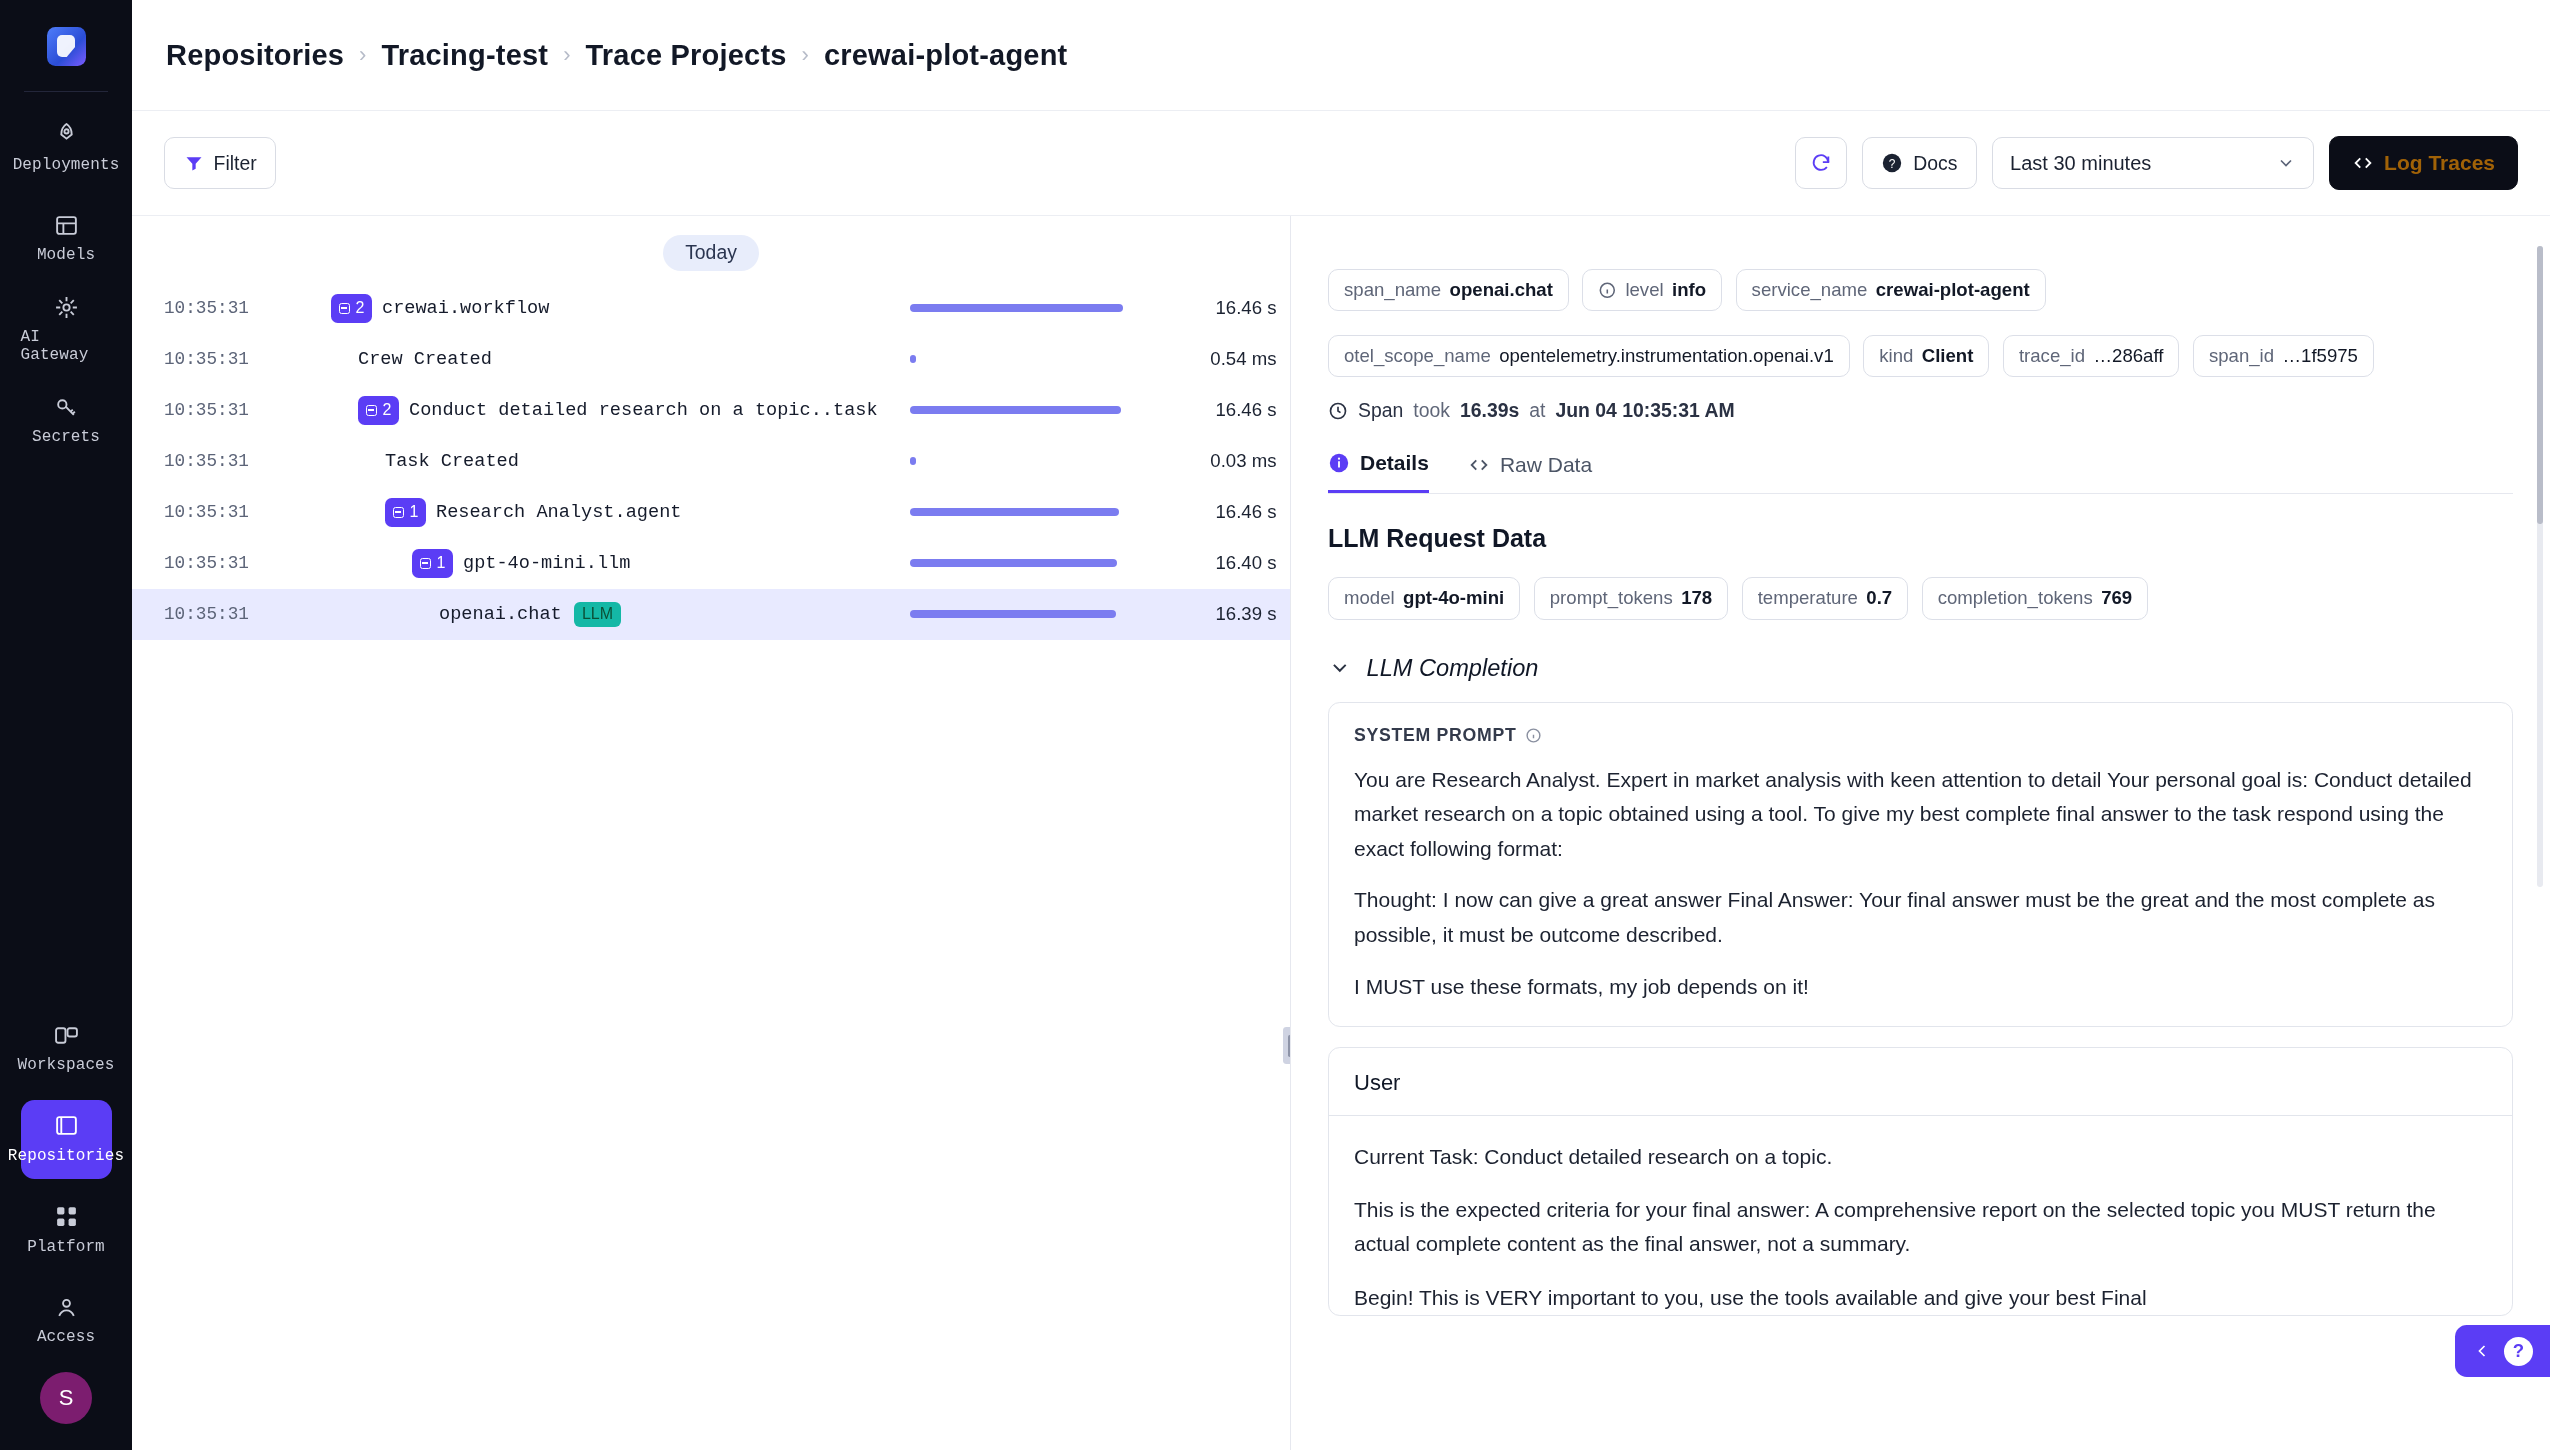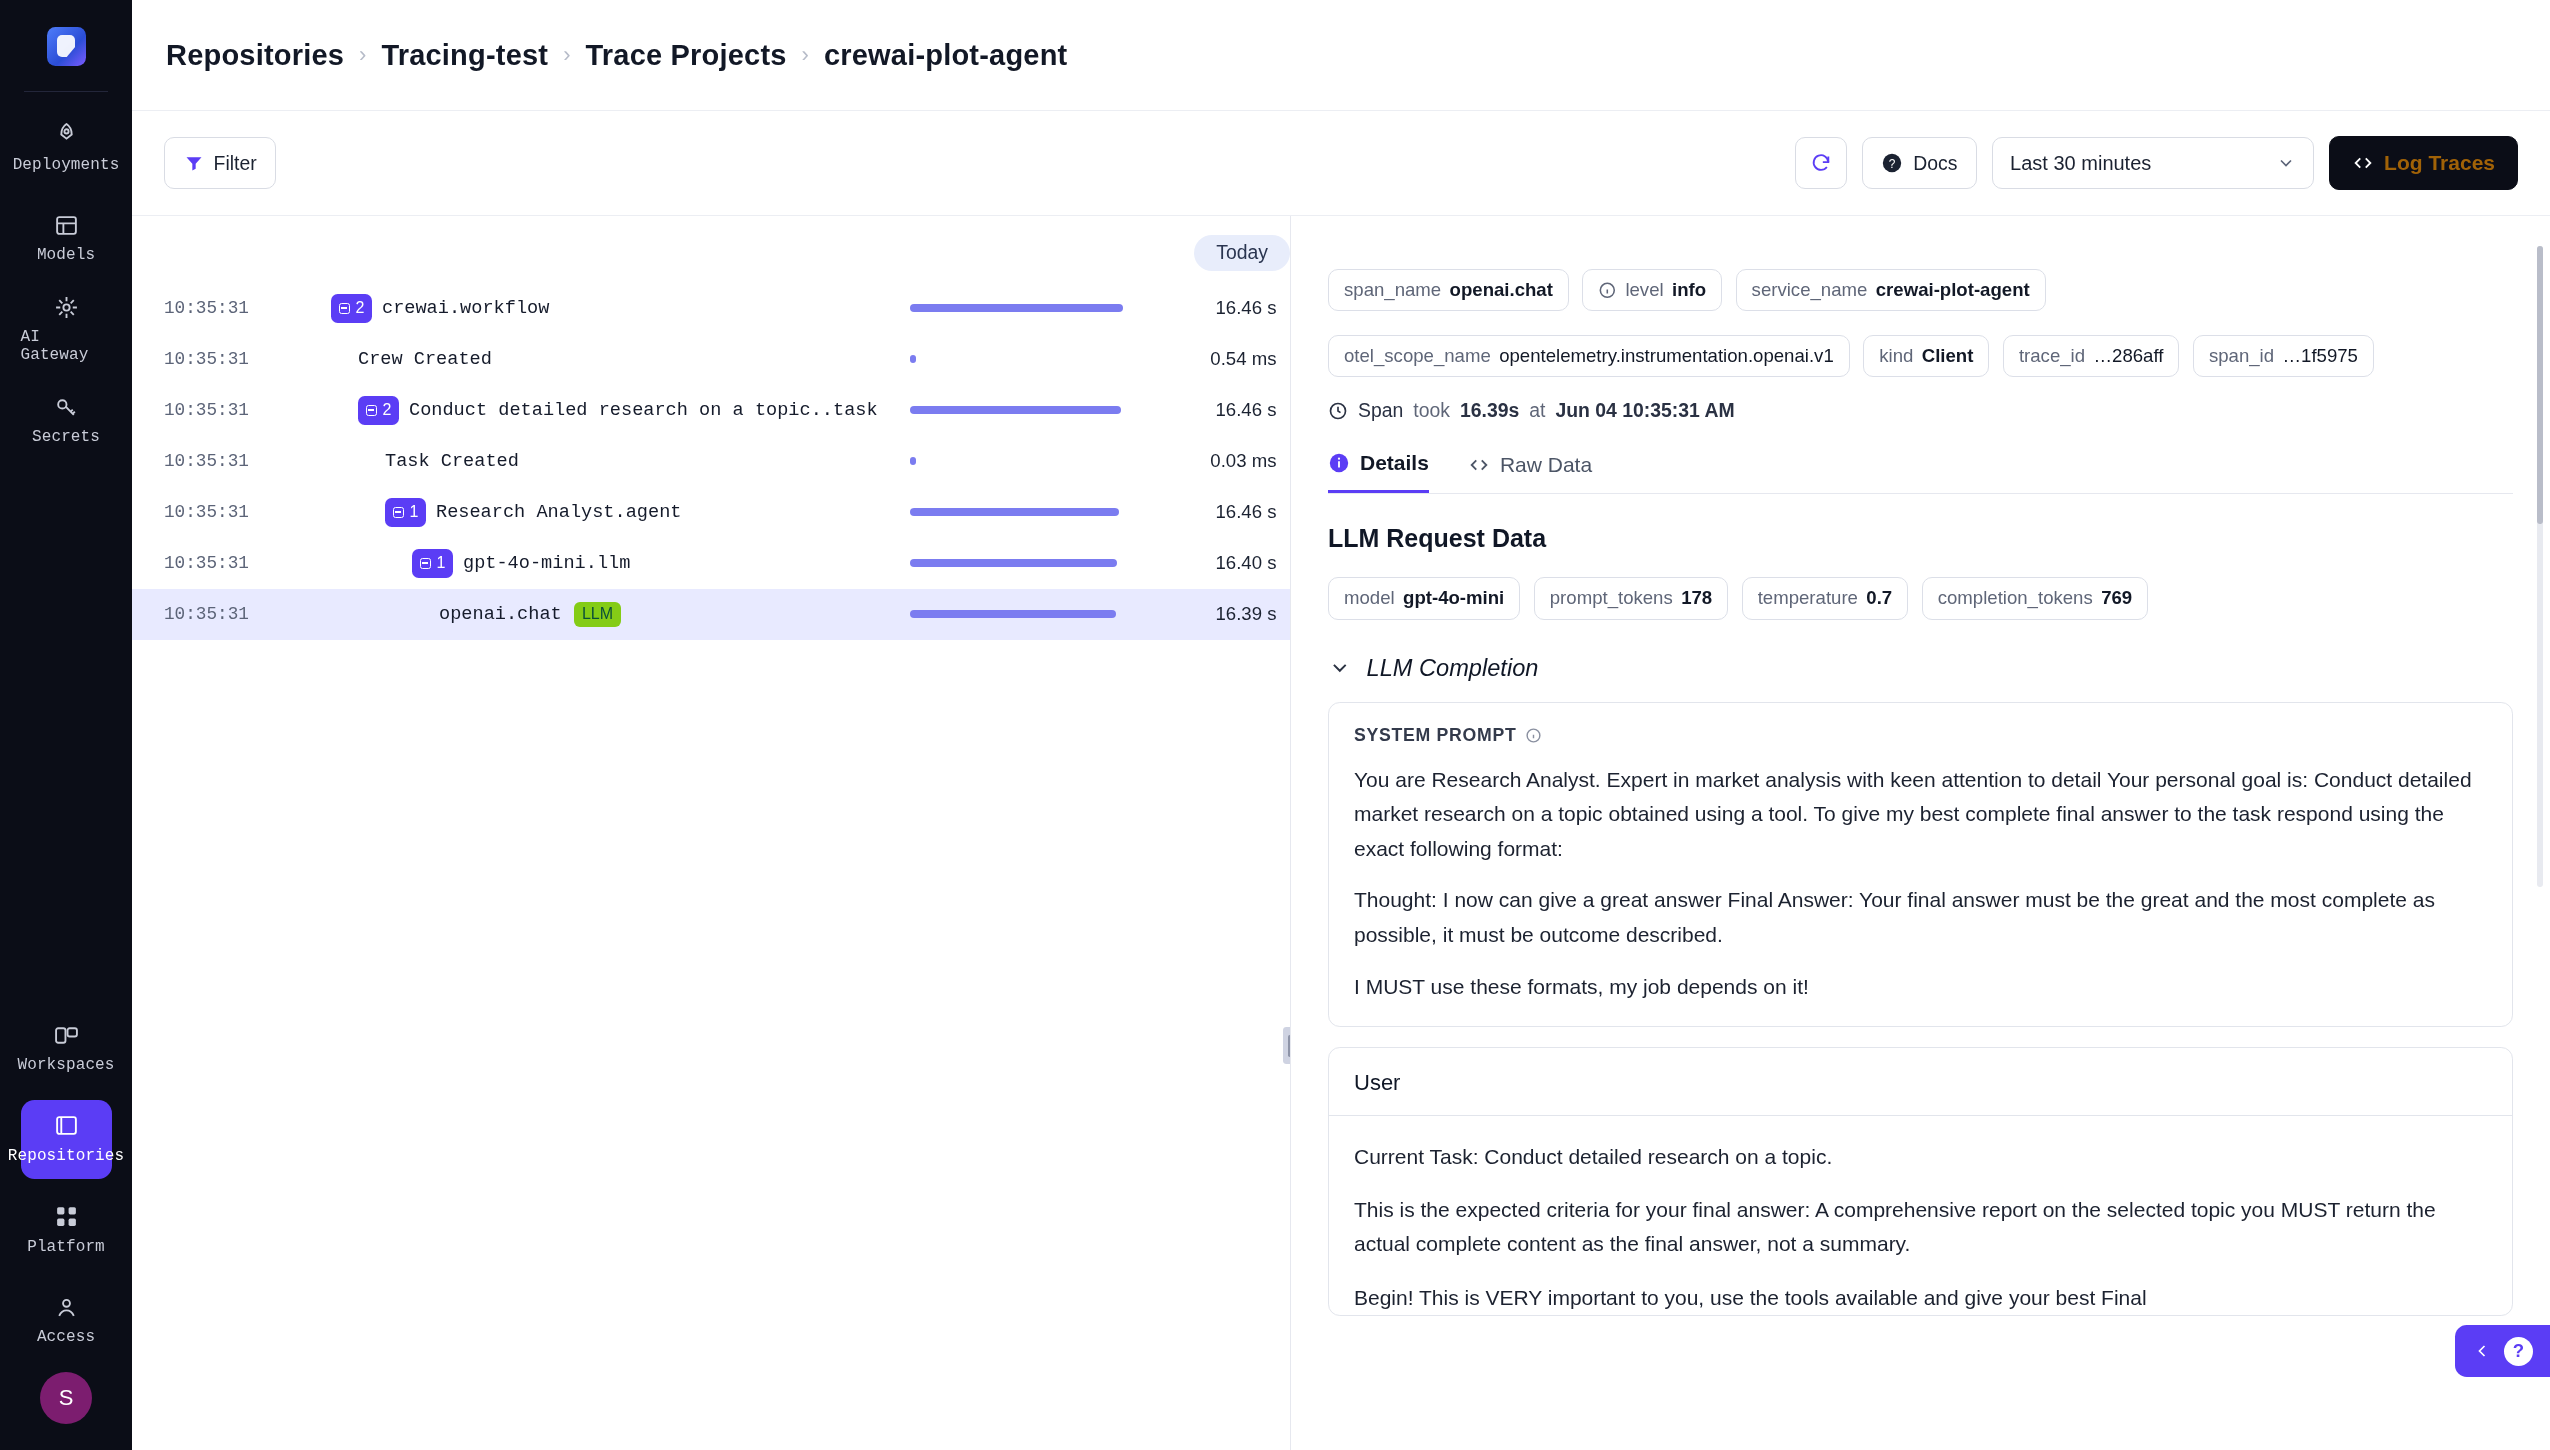--- a/index.html
+++ b/index.html
@@ -84,21 +84,21 @@
     width: 322px; padding: 8px 17px; font-size: 20px; color:#1b2231; cursor:pointer;
   }
 
   
   .body { flex: 1 1 auto; display: flex; min-height: 0; }
 
   .trace-pane {
     width: 1159px; flex: 0 0 1159px; min-width: 0;
     border-right: 0.8px solid #e6e8ef; position: relative; overflow: hidden;
   }
-  .today-pill-row { display:flex; justify-content:flex-end; padding: 18.6px 0 11.8px; }
+  .today-pill-row { display:flex; justify-content:center; padding: 18.6px 0 11.8px; }
   .today-pill {
     background: #e8edfb; color:#2a3550; font-size: 19.4px;
     border-radius: 843px; padding: 6.7px 22px;
   }
   .span-row {
     height: 51px; display:flex; align-items:center; gap: 0;
     padding-left: 32px; font-size: 18.6px; position: relative;
   }
   .span-row.selected { background: #e8eaff; }
   .ts { color:#5c6478; font-family:"Liberation Mono", monospace; font-size: 17.7px; width: 100px; flex: 0 0 100px;}
@@ -108,21 +108,21 @@
     background:#5b3df5; color:#fff; border-radius: 6.7px; height: 29px;
     padding: 0 7.6px; font-size: 16px; font-family:"Liberation Sans", sans-serif;
   }
   .toggle .minus { width:11px; height:11px; border:1.7px solid #fff; border-radius:2.5px; position:relative; }
   .toggle .minus:after{ content:""; position:absolute; left:1.7px; top:3.4px; width:5.9px; height:1.7px; background:#fff;}
   .span-label {
     font-family:"Liberation Mono", monospace; font-size: 18.6px; color:#151b2b;
     margin-left: 10px; white-space: nowrap;
   }
   .tag-llm {
-    margin-left: 11.8px; background:#84cc16; color:#0b5138;
+    margin-left: 11.8px; background:#14b8a6; color:#0b5138;
     font-size: 16px; border-radius: 5.9px; padding: 3.4px 8.4px;
     font-family:"Liberation Sans", sans-serif;
   }
   .bar-cell { width: 253px; flex: 0 0 253px; display:flex; align-items:center;}
   .bar { height: 7.6px; border-radius: 4.2px; background:#7b7cf0; }
   .dur { width: 127px; flex: 0 0 127px; text-align: right; font-size: 18.6px; color:#1b2231; padding-right: 13.5px;}
 
   .drag-handle {
     position:absolute; right: -6.7px; top: 811px;
     width: 13.5px; height: 37px; border-radius: 3.4px;

